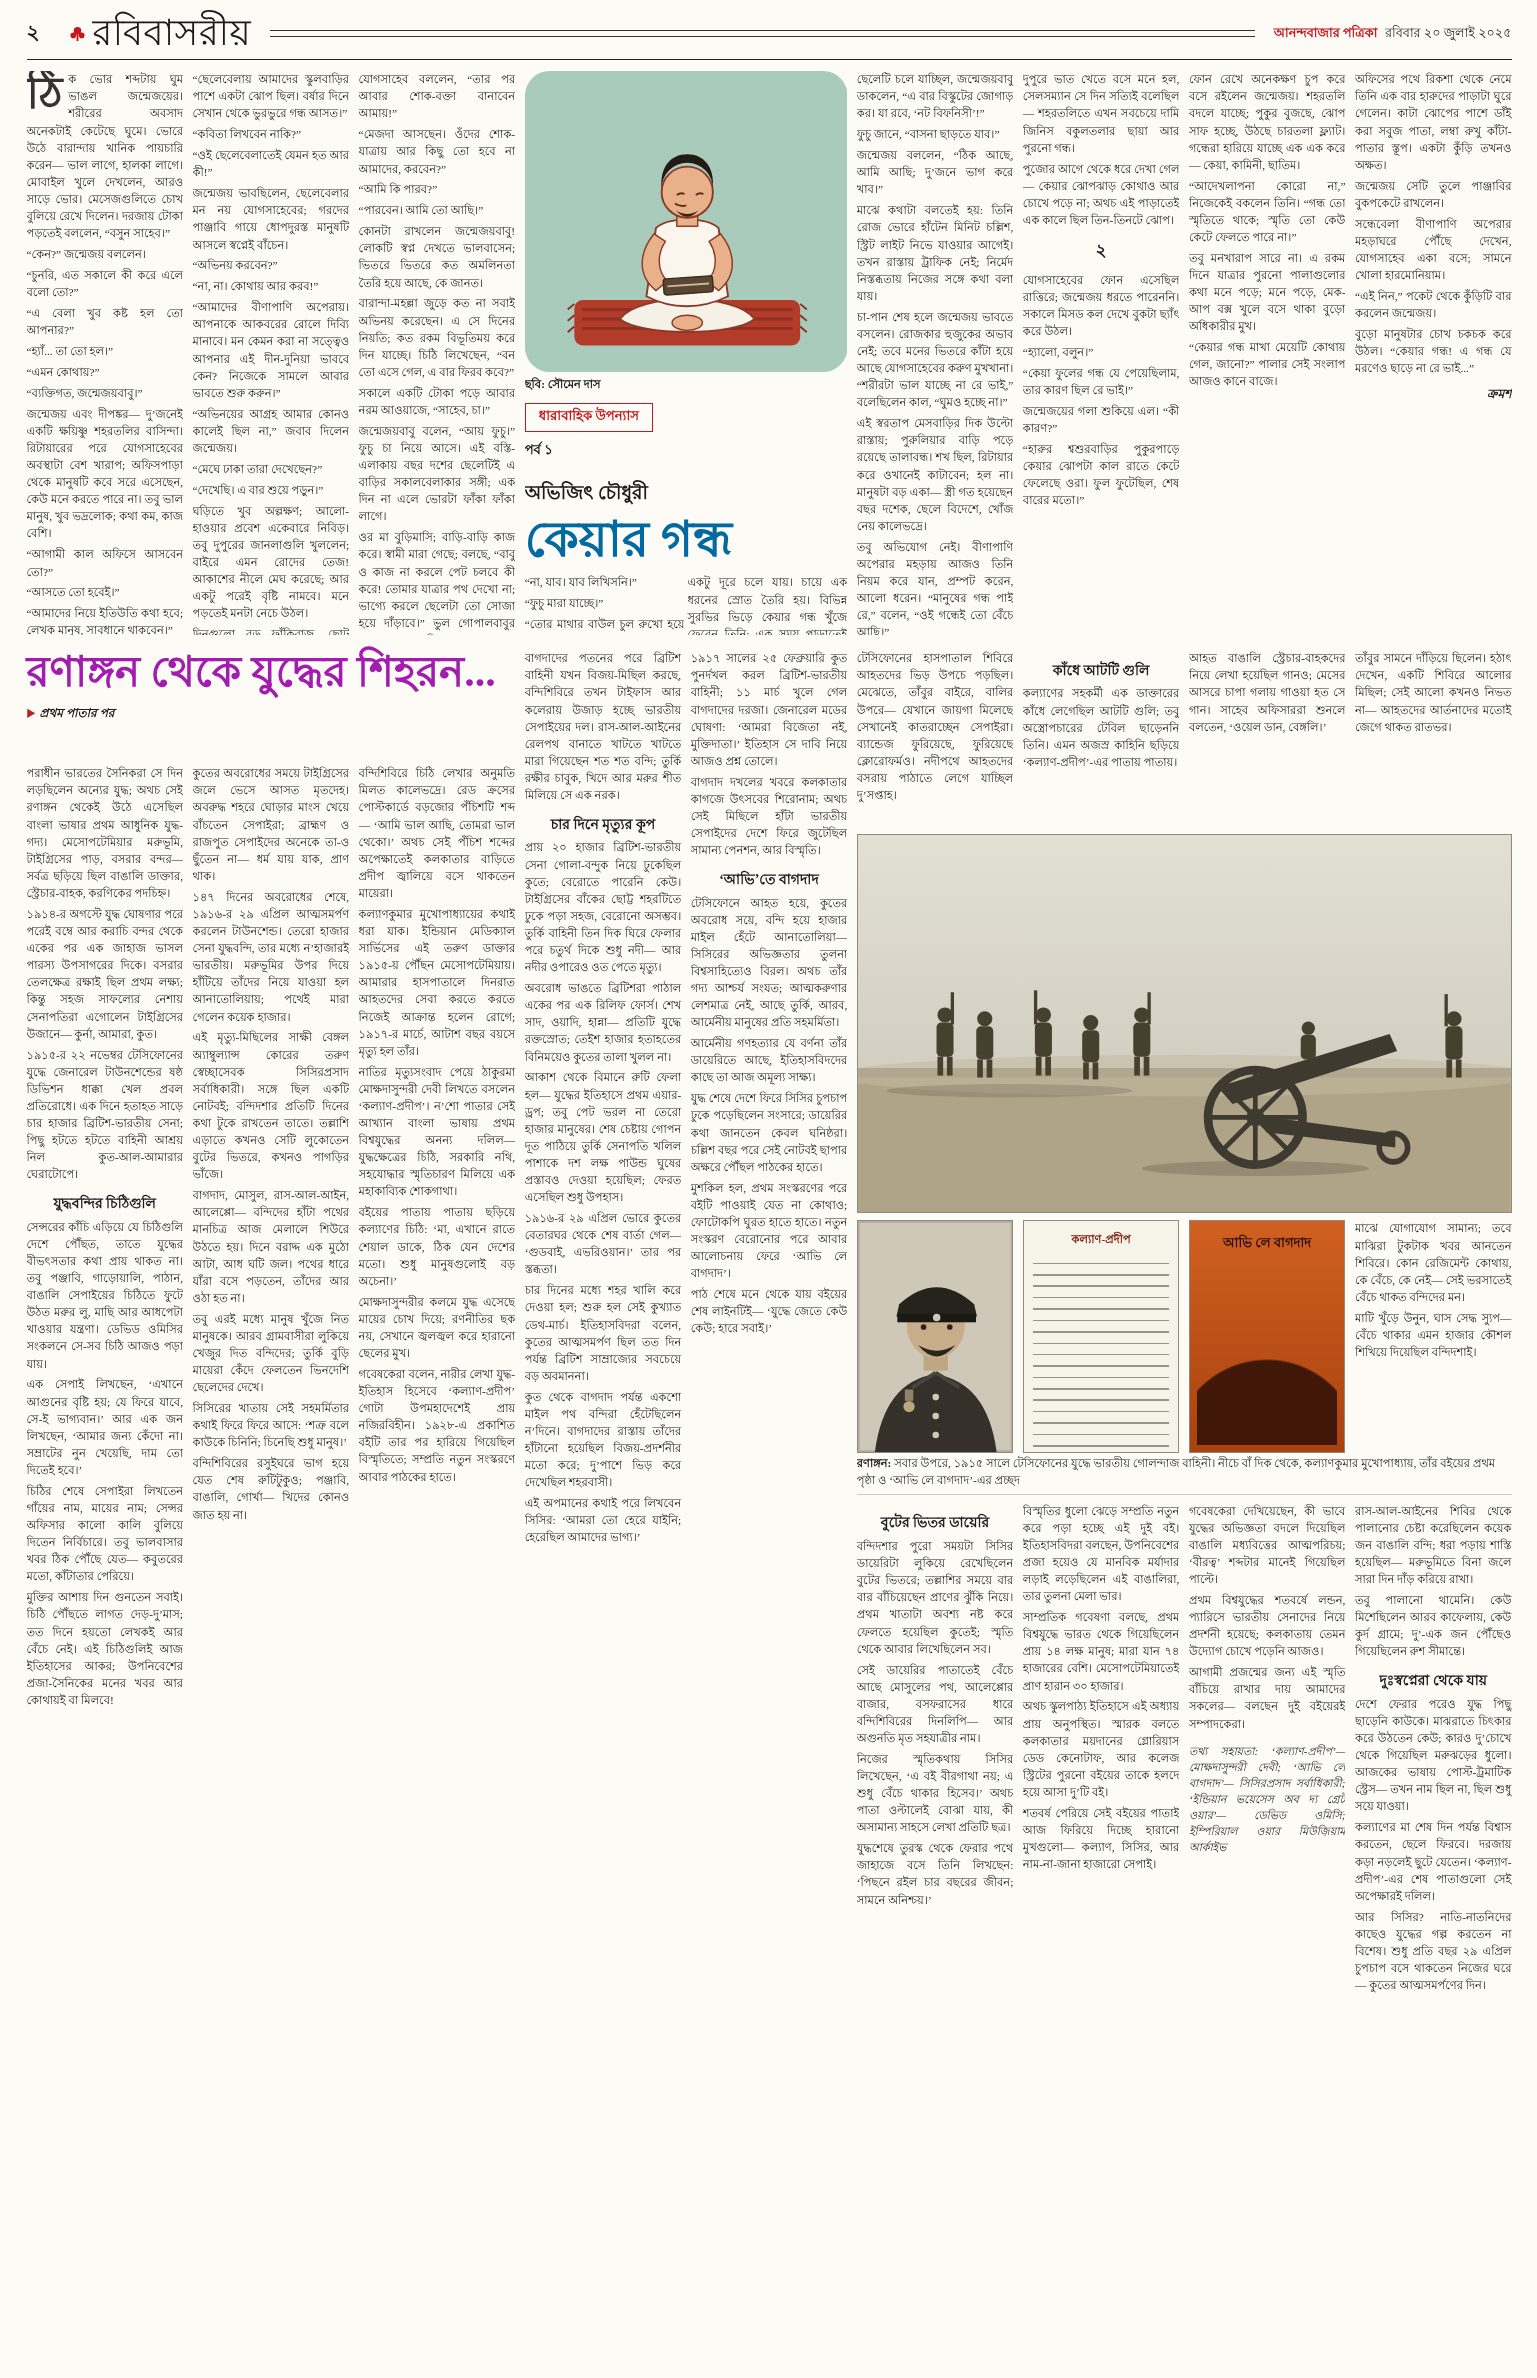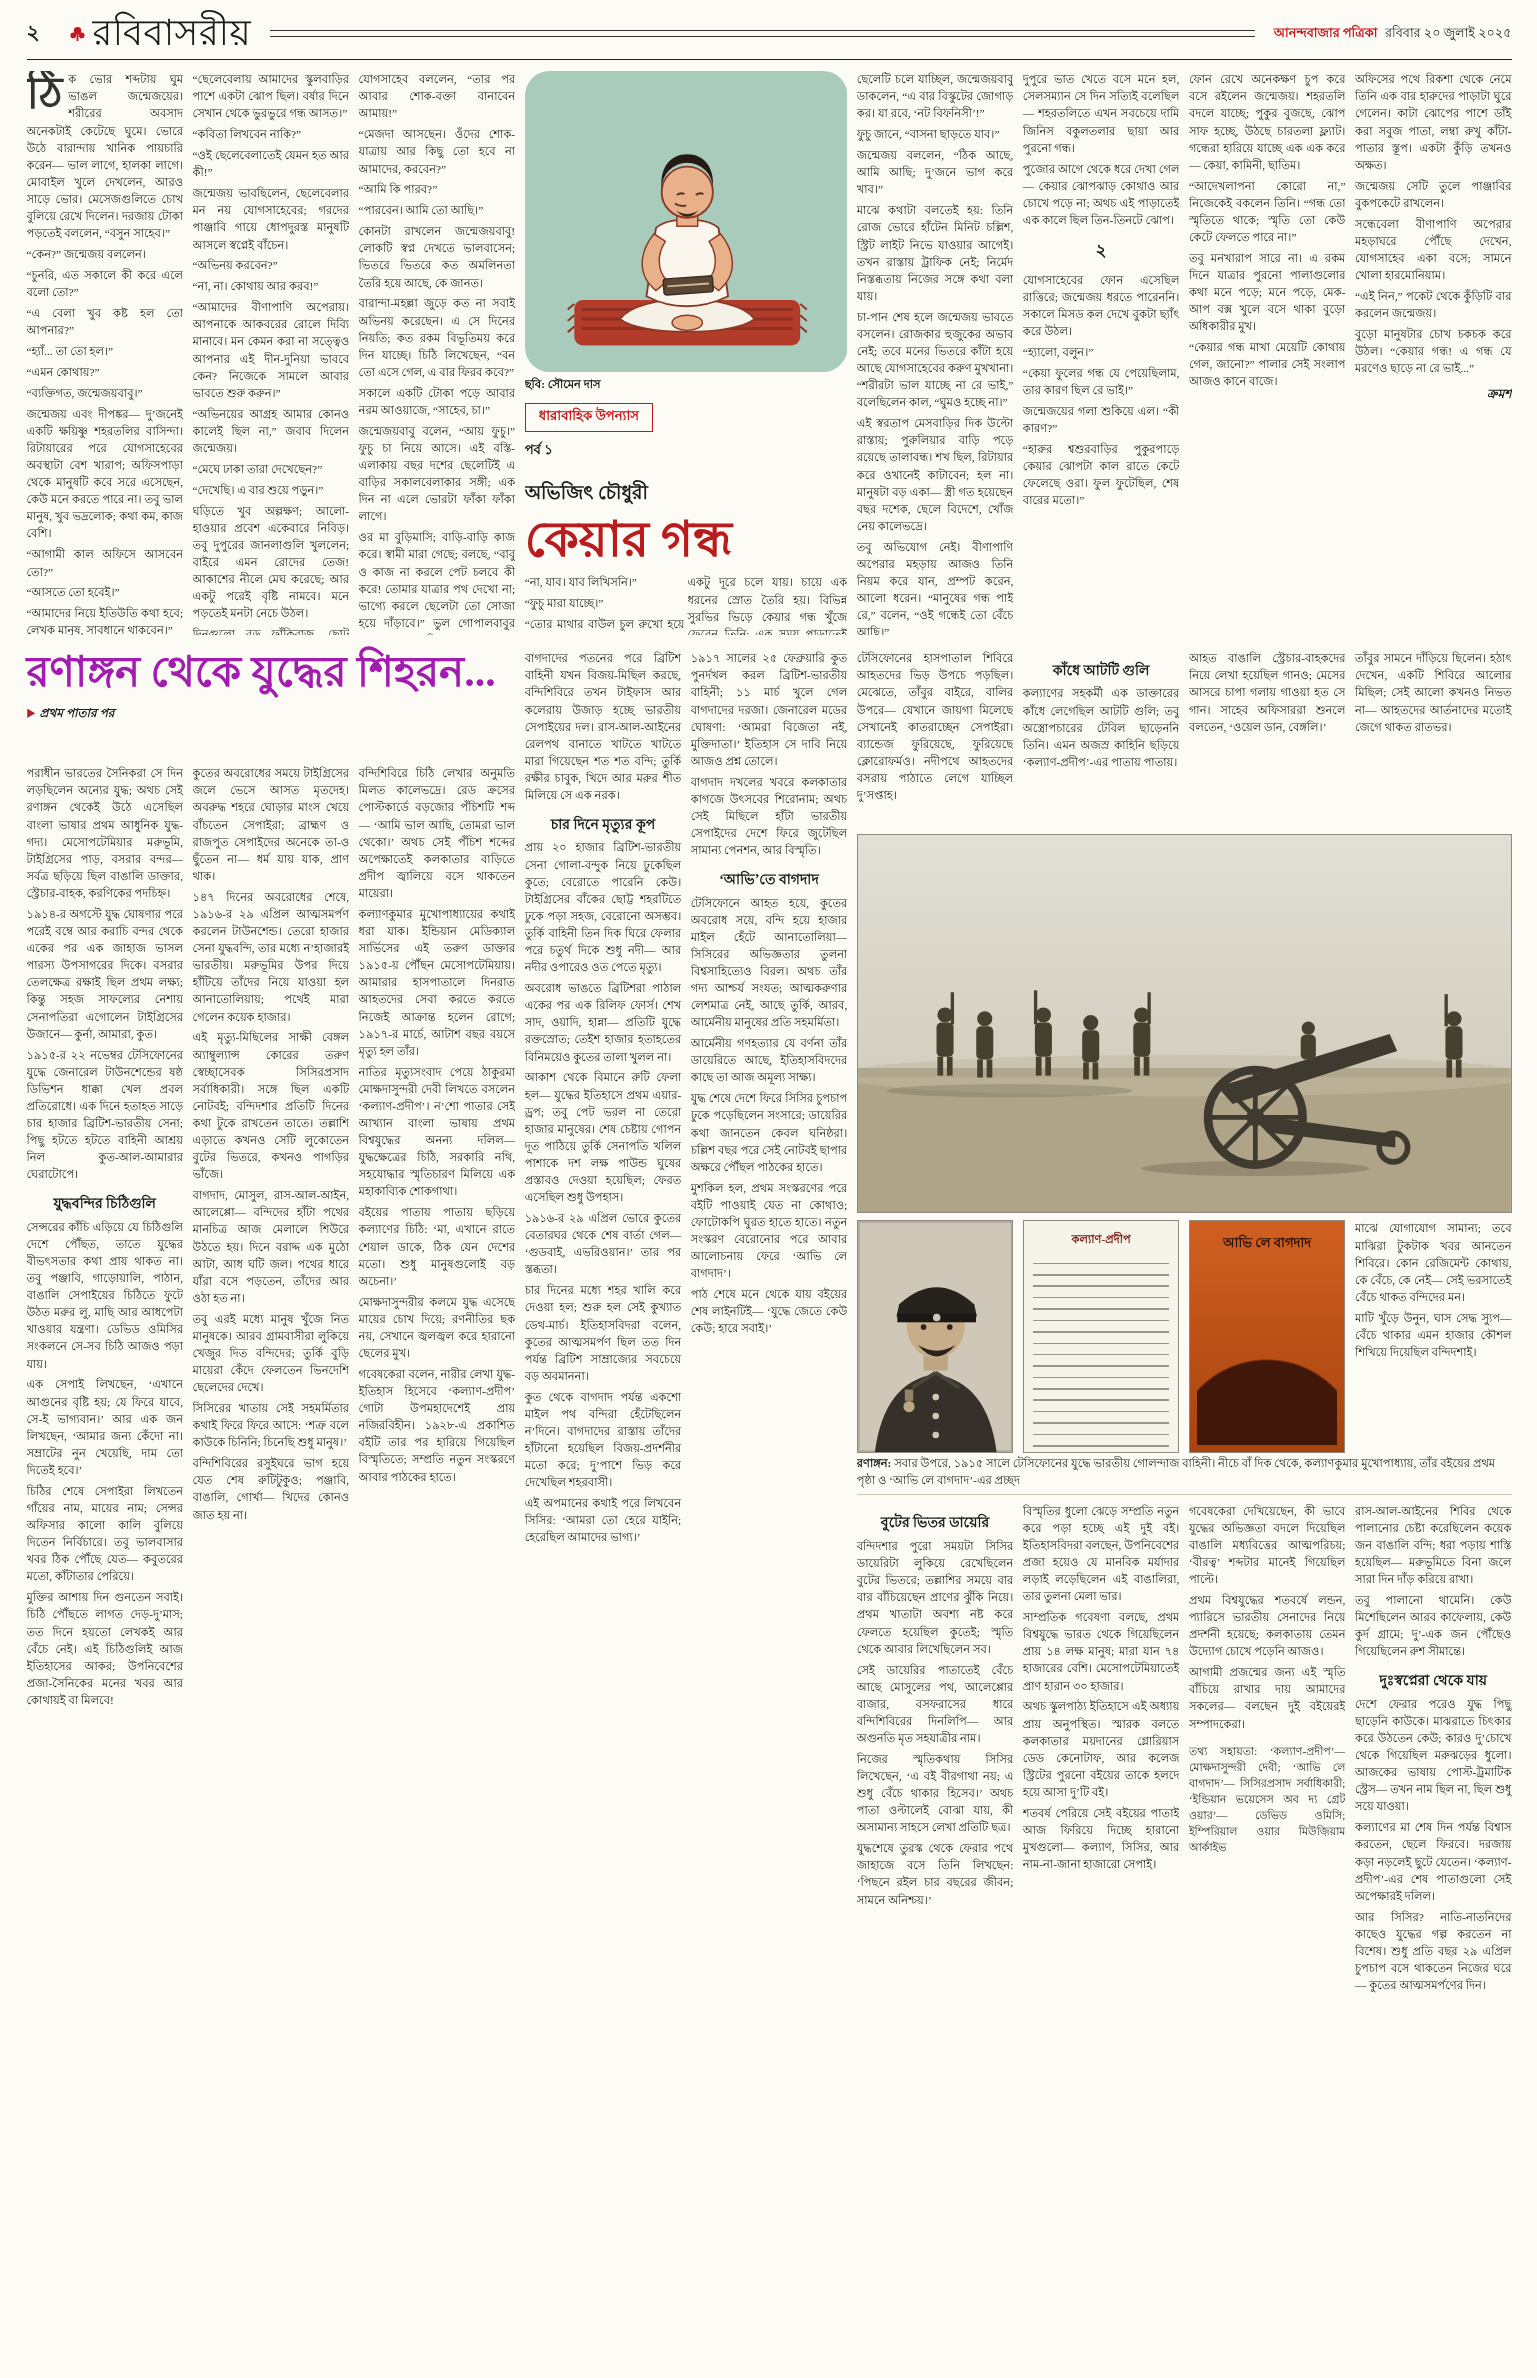--- a/index.html
+++ b/index.html
@@ -15,33 +15,33 @@
   .hrule{flex:1;height:4.7px;border-top:0.9px solid #333;border-bottom:0.9px solid #333;margin:0 7.6px;}
   .dateline{font-size:12.8px;white-space:nowrap;}
   .brand{color:#c4161c;font-weight:bold;margin-right:7.6px;}
 
   
   .tcol{overflow:hidden;}
   .blk{font-size:11.4px;line-height:1.5;text-align:justify;margin:0 0 3.8px;}
   .blk-sub{font-size:14px;font-weight:bold;text-align:center;margin:11.4px 0 5.7px;line-height:1.3;}
   .blk-num{font-size:17px;font-weight:bold;text-align:center;margin:9.5px 0 7.6px;}
   .blk-end{text-align:right;font-weight:bold;font-style:italic;font-size:12.3px;margin-top:7.6px;}
-  .blk-foot{font-size:11px;color:#272727;margin-top:11.4px;line-height:1.45;}
+  .blk-foot{font-style:italic;font-size:11px;color:#272727;margin-top:11.4px;line-height:1.45;}
 
   
   .novel{display:grid;grid-template-columns:repeat(9,1fr);column-gap:9.5px;height:564px;margin-top:11.4px;}
   .feature{grid-column:4/6;display:flex;flex-direction:column;overflow:hidden;}
   .illus{height:301px;flex:none;}
   .illus svg{display:block;width:100%;height:100%;}
   .credit{font-size:11.4px;font-weight:bold;margin:3.8px 0 7.6px;}
   .series-label{display:inline-block;align-self:flex-start;border:1.4px solid #c4161c;color:#c4161c;
                 font-weight:bold;font-size:13.2px;padding:2.8px 13.2px;}
   .part{font-size:13.2px;font-weight:bold;margin-top:7.6px;}
   .author{font-size:19px;font-weight:bold;margin-top:16px;}
-  .novel-title{font-size:49px;font-weight:bold;color:#b91c1c;line-height:1.05;margin:3.8px 0 9.5px;}
+  .novel-title{font-size:49px;font-weight:bold;color:#0369a1;line-height:1.05;margin:3.8px 0 9.5px;}
   .minis{display:grid;grid-template-columns:1fr 1fr;column-gap:3px;flex:1;overflow:hidden;}
   .lead .dropcap{float:left;font-size:44px;line-height:.85;font-weight:bold;color:#333;padding:3.8px 5.7px 0 0;}
 
   
   .war{display:grid;grid-template-columns:repeat(9,1fr);grid-template-rows:115px 1fr;
        column-gap:9.5px;height:1715px;margin-top:15px;}
   .war-head{grid-column:1/4;grid-row:1;}
   .war-head h2{font-size:42px;line-height:1.05;margin:0;color:#a21caf;font-weight:bold;}
   .cont-marker{font-size:12px;font-weight:bold;font-style:italic;margin-top:9.5px;}
   .cont-marker .arr{color:#b5232a;font-style:normal;font-size:10.4px;margin-right:3.8px;}

